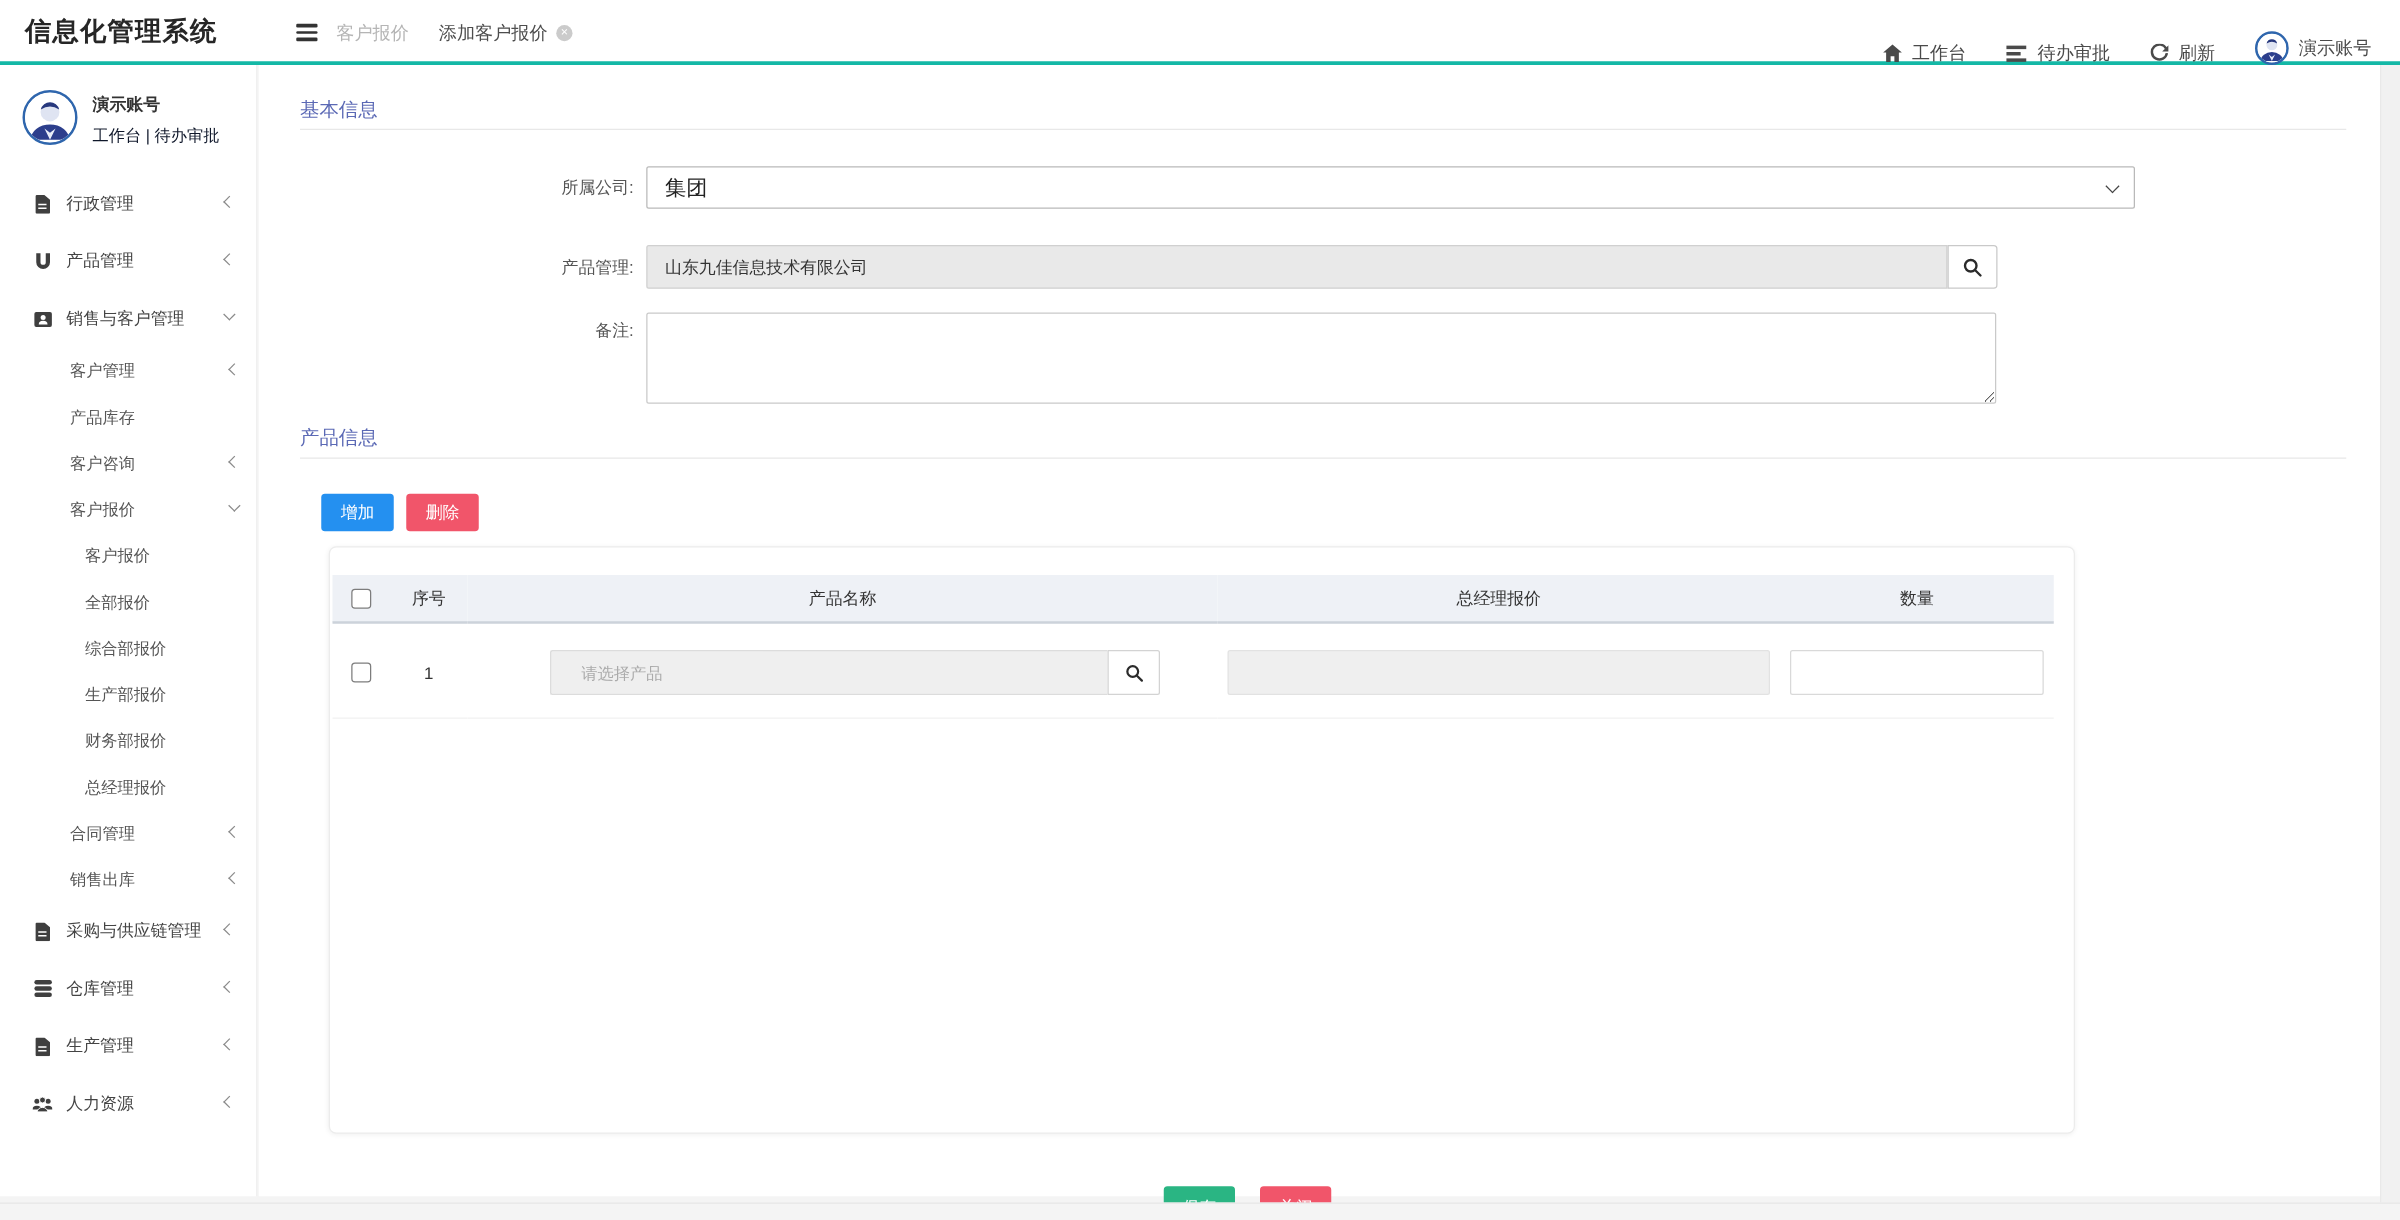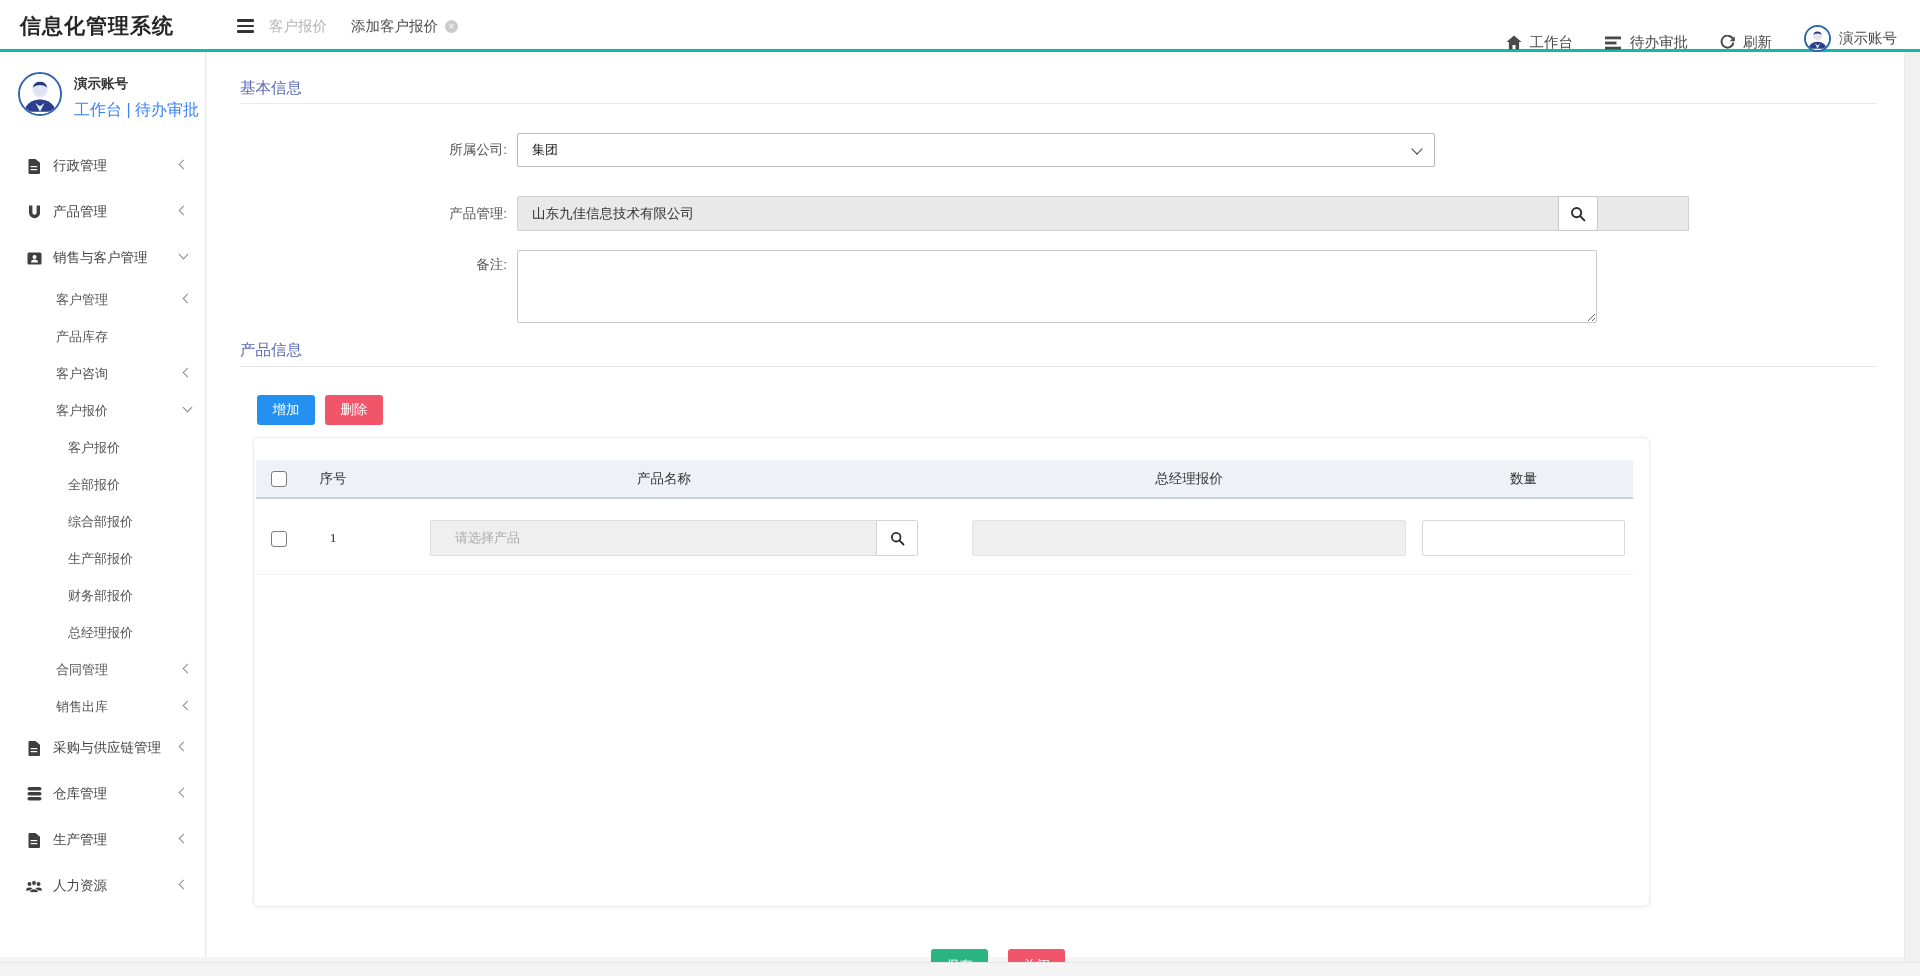--- a/index.html
+++ b/index.html
@@ -30,21 +30,21 @@
   .avatar-sm { width:27px; height:27px; border-radius:50%; border:2px solid #2f66ad;
     background:#fff; overflow:hidden; display:flex; margin-right:8px; }
   
   #sidebar { position:absolute; left:0; top:52px; width:206px; height:905px;
     background:#fff; border-right:1px solid #ebebeb; z-index:4; }
   .user { display:flex; padding:20px 0 0 18px; }
   .avatar-lg { width:44px; height:44px; border-radius:50%; border:2px solid #2f66ad;
     background:#fff; overflow:hidden; flex:none; }
   .user-meta { margin-left:12px; padding-top:3px; }
   .user-name { font-size:13.5px; font-weight:bold; color:#333; }
-  .user-links { font-size:16px; color:#3b82f6; margin-top:7px; cursor:pointer; }
+  .user-links { font-size:13px; color:#0f172a; margin-top:7px; cursor:pointer; }
   .menu { margin-top:22px; }
   .mi { position:relative; display:flex; align-items:center; cursor:pointer; color:#444; }
   .mi .lbl { font-size:13.5px; }
   .mi.l1 { height:46px; padding-left:26px; }
   .mi.l2 { height:37px; padding-left:56px; }
   .mi.l2 .lbl, .mi.l3 .lbl { font-size:13px; color:#555; }
   .mi.l3 { height:37px; padding-left:68px; }
   .mi .ico { width:16px; margin-right:11px; display:flex; justify-content:center; }
   .chv { position:absolute; width:7px; height:7px; top:50%; margin-top:-5px; }
   .chv-left { border-left:1.5px solid #8a8a8a; border-bottom:1.5px solid #8a8a8a; transform:rotate(45deg); }
@@ -56,42 +56,42 @@
     background:#fff; z-index:1; }
   .section-title { position:absolute; left:33px; font-size:15.5px; color:#5b69b5; }
   .section-line { position:absolute; left:33px; width:1637px; height:1px; background:#e8e8e8; }
   #sec-basic { top:26px; } #line-basic { top:51px; }
   #sec-prod { top:288px; } #line-prod { top:314px; }
   .flabel { position:absolute; width:260px; left:40px; text-align:right;
     font-size:13.5px; color:#555; }
   #lbl-company { top:81px; line-height:34px; }
   #lbl-customer { top:144px; line-height:35px; }
   #lbl-remark { top:203px; line-height:20px; }
-  .fake-select { position:absolute; left:310px; top:81px; width:918px; height:34px;
+  .fake-select { position:absolute; left:310px; top:81px; width:1191px; height:34px;
     border:1px solid #b9b9b9; border-radius:2px; background:#fff; display:flex;
-    align-items:center; padding-left:14px; font-size:13px; color:#222; cursor:pointer; }
+    align-items:center; padding-left:14px; font-size:17px; color:#222; cursor:pointer; }
   .sel-caret { position:absolute; right:13px; top:13px; width:8px; height:8px;
     border-right:1.6px solid #444; border-bottom:1.6px solid #444; transform:rotate(45deg); margin-top:-2px; }
-  .ro-input { position:absolute; left:310px; top:144px; width:1172px; height:35px;
+  .ro-input { position:absolute; left:310px; top:144px; width:1041px; height:35px;
     background:#e9e9e9; border:1px solid #d0d0d0; border-radius:2px 0 0 2px;
     padding-left:14px; font-size:13.5px; color:#333; font-family:inherit; }
   .search-btn { position:absolute; left:1351px; top:144px; width:40px; height:35px;
     background:#fff; border:1px solid #c9c9c9; border-radius:0 3px 3px 0;
     display:flex; align-items:center; justify-content:center; cursor:pointer; }
   .remark-ta { position:absolute; left:310px; top:198px; width:1080px; height:73px;
     border:1px solid #c9c9c9; border-radius:2px; resize:both; font-family:inherit;
     font-size:13.5px; padding:8px 12px; color:#333; }
   .btn { border:none; border-radius:3px; color:#fff; font-size:13.5px;
     font-family:inherit; cursor:pointer; }
   #btn-add { position:absolute; left:50px; top:343px; width:58px; height:30px; background:#2490f0; }
   #btn-del { position:absolute; left:118px; top:343px; width:58px; height:30px; background:#f1556a; }
   
-  .card { position:absolute; left:46px; top:385px; width:1397px; height:470px;
+  .card { position:absolute; left:56px; top:385px; width:1397px; height:470px;
     background:#fff; border:1px solid #ececec; border-radius:6px;
-    box-shadow:0 1px 4px rgba(0,0,0,0.06);font-family:Liberation Serif, serif; }
+    box-shadow:0 1px 4px rgba(0,0,0,0.06); }
   .tbl-wrap { margin:22px 16px 0 2px; }
   table { width:100%; border-collapse:collapse; table-layout:fixed; }
   col.c-cb { width:46px; } col.c-idx { width:62px; } col.c-name { width:600px; }
   col.c-model { width:450px; }
   thead th { height:38px; background:#eef1f6; border-bottom:2px solid #ccd2da;
     font-size:13.5px; font-weight:500; color:#333; text-align:center; }
   tbody td { padding:21px 0 18px 0; border-bottom:1px solid #f1f1f1; vertical-align:middle; }
   td.center, th.center { text-align:center; }
   .cbox { display:inline-block; width:16px; height:16px; border:1.6px solid #7d7d7d;
     border-radius:3px; background:#fff; cursor:pointer; vertical-align:middle; }

